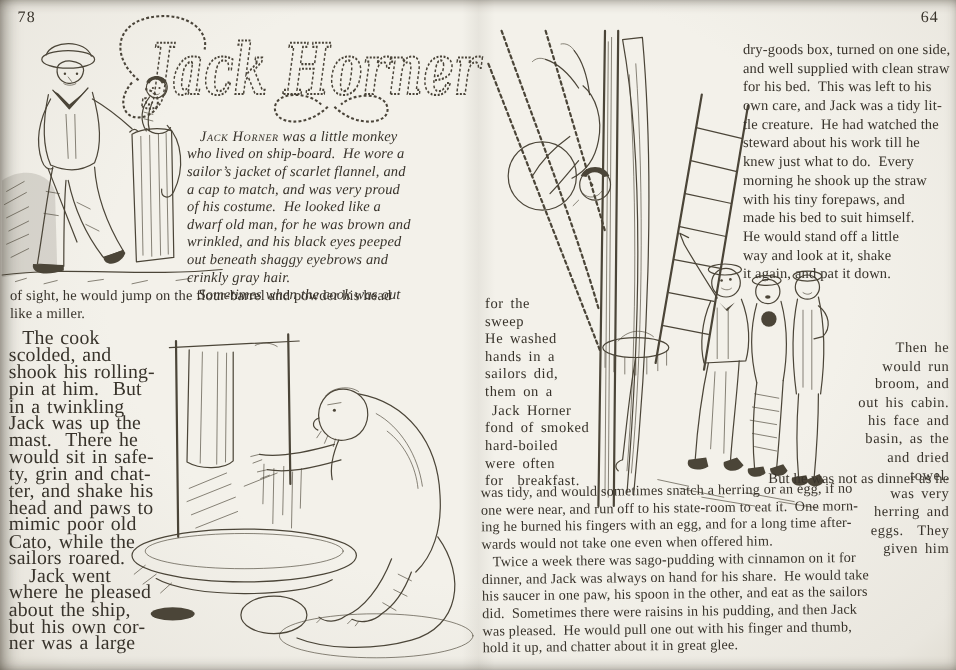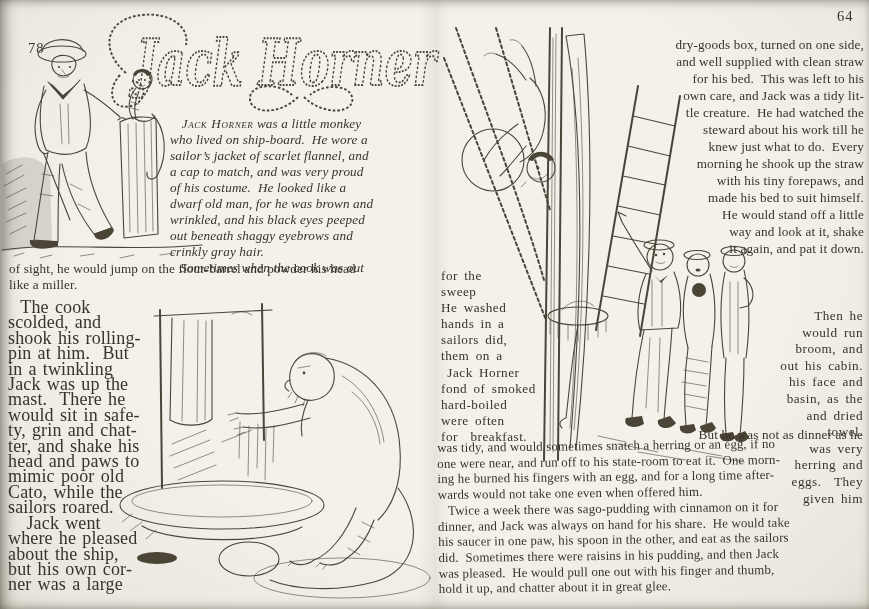--- a/index.html
+++ b/index.html
@@ -30,21 +30,21 @@
   .pagenum{position:absolute;font-size:14.5px;letter-spacing:1px;}
   .running-head{
     position:absolute;left:535px;top:7px;width:232px;text-align:center;
     font-style:italic;font-weight:bold;font-size:13.5px;
     letter-spacing:1.2px;word-spacing:9px;
   }
   .sc{font-variant:small-caps;letter-spacing:.6px;}
   .para1{left:170px;top:116px;font-style:italic;}
   .para1cont{left:9px;top:261px;}
   .leftcol{left:8px;top:300px;font-size:18px;line-height:15.4px;word-spacing:1.5px;}
-  .maincol79{right:5px;top:36px;text-align:right;line-height:17px;}
+  .maincol79{right:5px;top:36px;line-height:17px;}
   .wrapleft79{left:441px;top:268px;line-height:16.1px;letter-spacing:.5px;word-spacing:2.5px;}
   .wrapright79{right:6px;top:262px;text-align:right;line-height:16.6px;letter-spacing:.5px;word-spacing:2.5px;margin-top:46px;}
   .honest{right:6px;top:427px;text-align:right;}
   .bottom79{left:437px;top:441px;font-size:12.9px;line-height:15.7px;transform:rotate(-.7deg);transform-origin:left top;}
   svg{position:absolute;overflow:visible;}
   .ill path,.ill line,.ill ellipse,.ill circle,.ill rect{
     stroke:#4b4538;fill:none;stroke-width:1.1;stroke-linecap:round;stroke-linejoin:round;
   }
   .ill .thick{stroke-width:2;}
   .ill .thin{stroke-width:.7;opacity:.85;}
@@ -56,21 +56,21 @@
     font-family:"DejaVu Serif",serif;font-style:italic;font-weight:bold;
   }
   .rope .swirl{stroke:#4a4439;fill:none;stroke-width:1.9;stroke-dasharray:2.6 2;}
 </style>
 </head>
 <body>
 
 <div class="spread">
   <div class="gutter"></div>
 
-  <div class="pagenum" style="left:28px;top:8px;margin-top:32px;">78</div>
+  <div class="pagenum" style="left:16px;top:8px;">78</div>
 
   <svg class="rope" style="left:90px;top:1px;" width="354" height="122" viewBox="0 0 354 122">
     <path class="swirl" d="M36,72 C10,50 14,18 52,14 C80,11 100,26 96,44"></path>
     <path class="swirl" d="M30,74 C14,92 24,112 44,104 C58,98 56,82 42,80"></path>
     <path class="swirl" d="M208,96 C188,116 158,112 160,96 C162,82 190,82 202,94"></path>
     <path class="swirl" d="M214,96 C234,116 266,112 262,96 C259,83 232,83 220,94"></path>
     <text x="46" y="84" font-size="64" textLength="300" lengthAdjust="spacingAndGlyphs">Jack Horner</text>
   </svg>
 
   <svg class="ill" style="left:0;top:24px;" width="205" height="240" viewBox="0 0 205 240">

